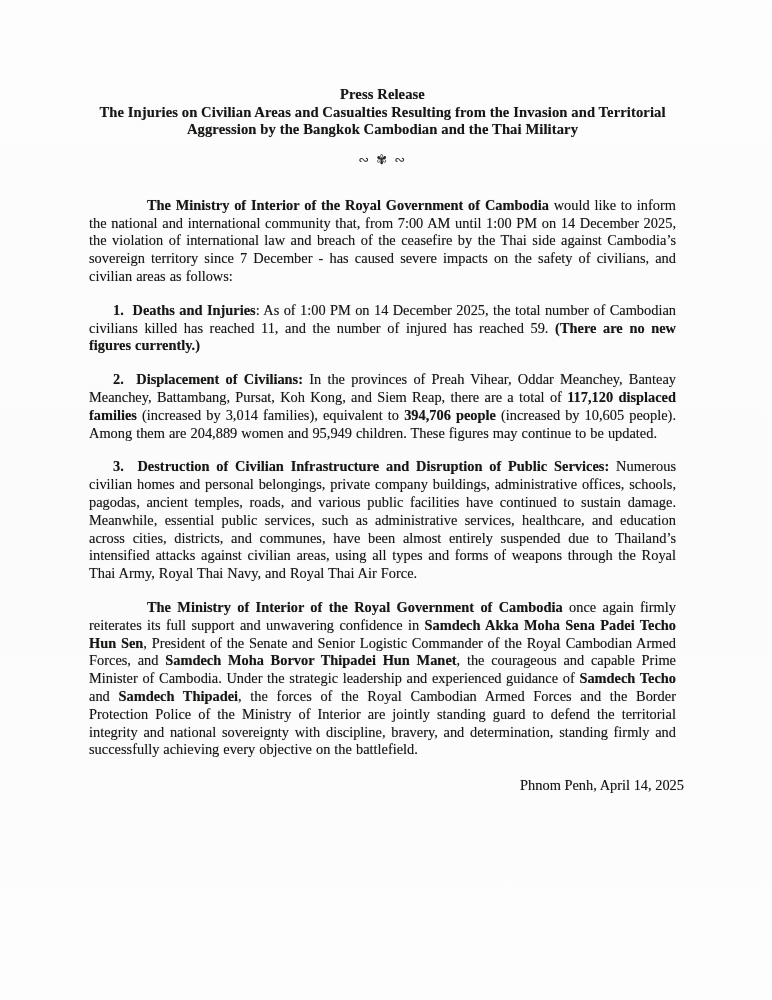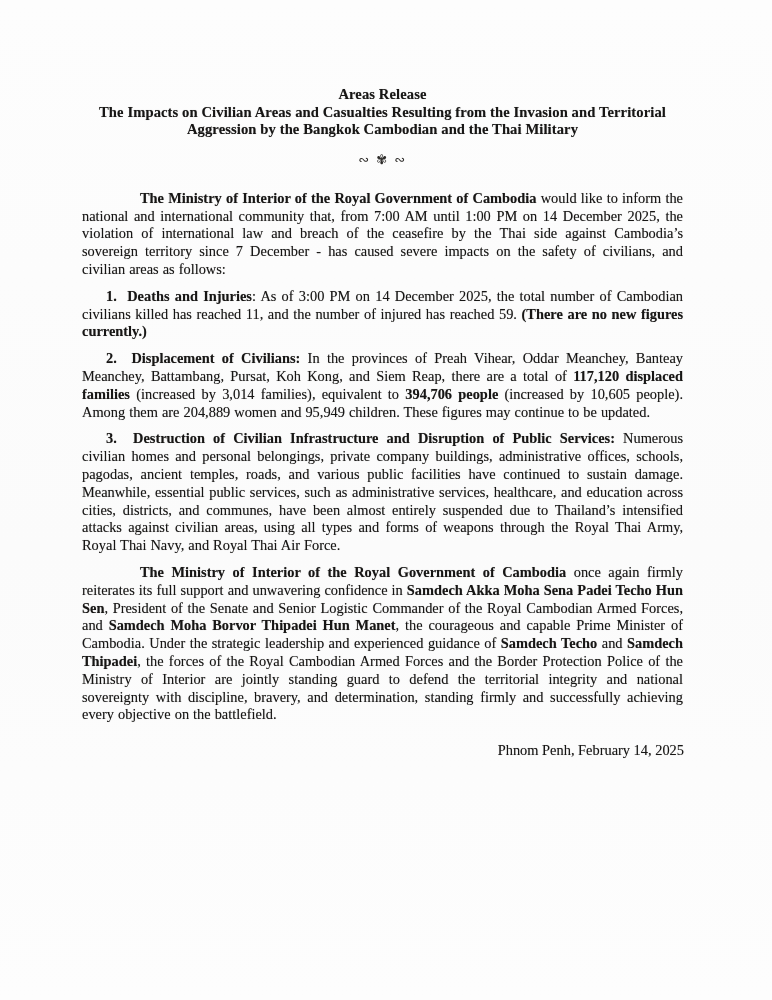--- a/index.html
+++ b/index.html
@@ -47,51 +47,51 @@
     color: #2e2c2a;
     text-shadow: none;
   }
   .body-text {
     text-align: justify;
     font-size: 14.4px;
     line-height: 17.8px;
     word-spacing: 0.4px;
   }
   p.par {
-    margin: 9px;
+    margin: 16px;
     padding: 0;
   }
   .indent-par { text-indent: 58px; }
   .indent-list { text-indent: 24px; }
   b { font-weight: bold; }
   .dateline {
     margin-top: 17.8px;
     padding-right: 8px;
     text-align: right;
     font-size: 14.4px;
     line-height: 17.8px;
   }
 </style>
 </head>
 <body>
 
 <div class="page">
   <div class="content">
 
-    <div class="kicker">Areas Release</div>
+    <div class="kicker">Press Release</div>
 
-    <div class="title-line">The Impacts on Civilian Areas and Casualties Resulting from the Invasion and Territorial</div>
+    <div class="title-line">The Injuries on Civilian Areas and Casualties Resulting from the Invasion and Territorial</div>
     <div class="title-line">Aggression by the Bangkok Cambodian and the Thai Military</div>
 
     <div class="ornament">∾ ✾ ∾</div>
 
     <div class="body-text">
       <p class="par indent-par"><b>The Ministry of Interior of the Royal Government of Cambodia</b><span> would like to inform the national and international community that, from 7:00 AM until 1:00 PM on 14 December 2025, the violation of international law and breach of the ceasefire by the Thai side against Cambodia’s sovereign territory since 7 December - has caused severe impacts on the safety of civilians, and civilian areas as follows:</span></p>
-      <p class="par indent-list"><b>1.&nbsp;&nbsp;Deaths and Injuries</b><span>: As of 3:00 PM on 14 December 2025, the total number of Cambodian civilians killed has reached 11, and the number of injured has reached 59. </span><b>(There are no new figures currently.)</b></p>
+      <p class="par indent-list"><b>1.&nbsp;&nbsp;Deaths and Injuries</b><span>: As of 1:00 PM on 14 December 2025, the total number of Cambodian civilians killed has reached 11, and the number of injured has reached 59. </span><b>(There are no new figures currently.)</b></p>
       <p class="par indent-list"><b>2.&nbsp;&nbsp;Displacement of Civilians:</b><span> In the provinces of Preah Vihear, Oddar Meanchey, Banteay Meanchey, Battambang, Pursat, Koh Kong, and Siem Reap, there are a total of </span><b>117,120 displaced families</b><span> (increased by 3,014 families), equivalent to </span><b>394,706 people</b><span> (increased by 10,605 people). Among them are 204,889 women and 95,949 children. These figures may continue to be updated.</span></p>
       <p class="par indent-list"><b>3.&nbsp;&nbsp;Destruction of Civilian Infrastructure and Disruption of Public Services:</b><span> Numerous civilian homes and personal belongings, private company buildings, administrative offices, schools, pagodas, ancient temples, roads, and various public facilities have continued to sustain damage. Meanwhile, essential public services, such as administrative services, healthcare, and education across cities, districts, and communes, have been almost entirely suspended due to Thailand’s intensified attacks against civilian areas, using all types and forms of weapons through the Royal Thai Army, Royal Thai Navy, and Royal Thai Air Force.</span></p>
       <p class="par indent-par"><b>The Ministry of Interior of the Royal Government of Cambodia</b><span> once again firmly reiterates its full support and unwavering confidence in </span><b>Samdech Akka Moha Sena Padei Techo Hun Sen</b><span>, President of the Senate and Senior Logistic Commander of the Royal Cambodian Armed Forces, and </span><b>Samdech Moha Borvor Thipadei Hun Manet</b><span>, the courageous and capable Prime Minister of Cambodia. Under the strategic leadership and experienced guidance of </span><b>Samdech Techo</b><span> and </span><b>Samdech Thipadei</b><span>, the forces of the Royal Cambodian Armed Forces and the Border Protection Police of the Ministry of Interior are jointly standing guard to defend the territorial integrity and national sovereignty with discipline, bravery, and determination, standing firmly and successfully achieving every objective on the battlefield.</span></p>
     </div>
 
-    <div class="dateline">Phnom Penh, February 14, 2025</div>
+    <div class="dateline">Phnom Penh, April 14, 2025</div>
 
   </div>
 </div>
 
 </body></html>

